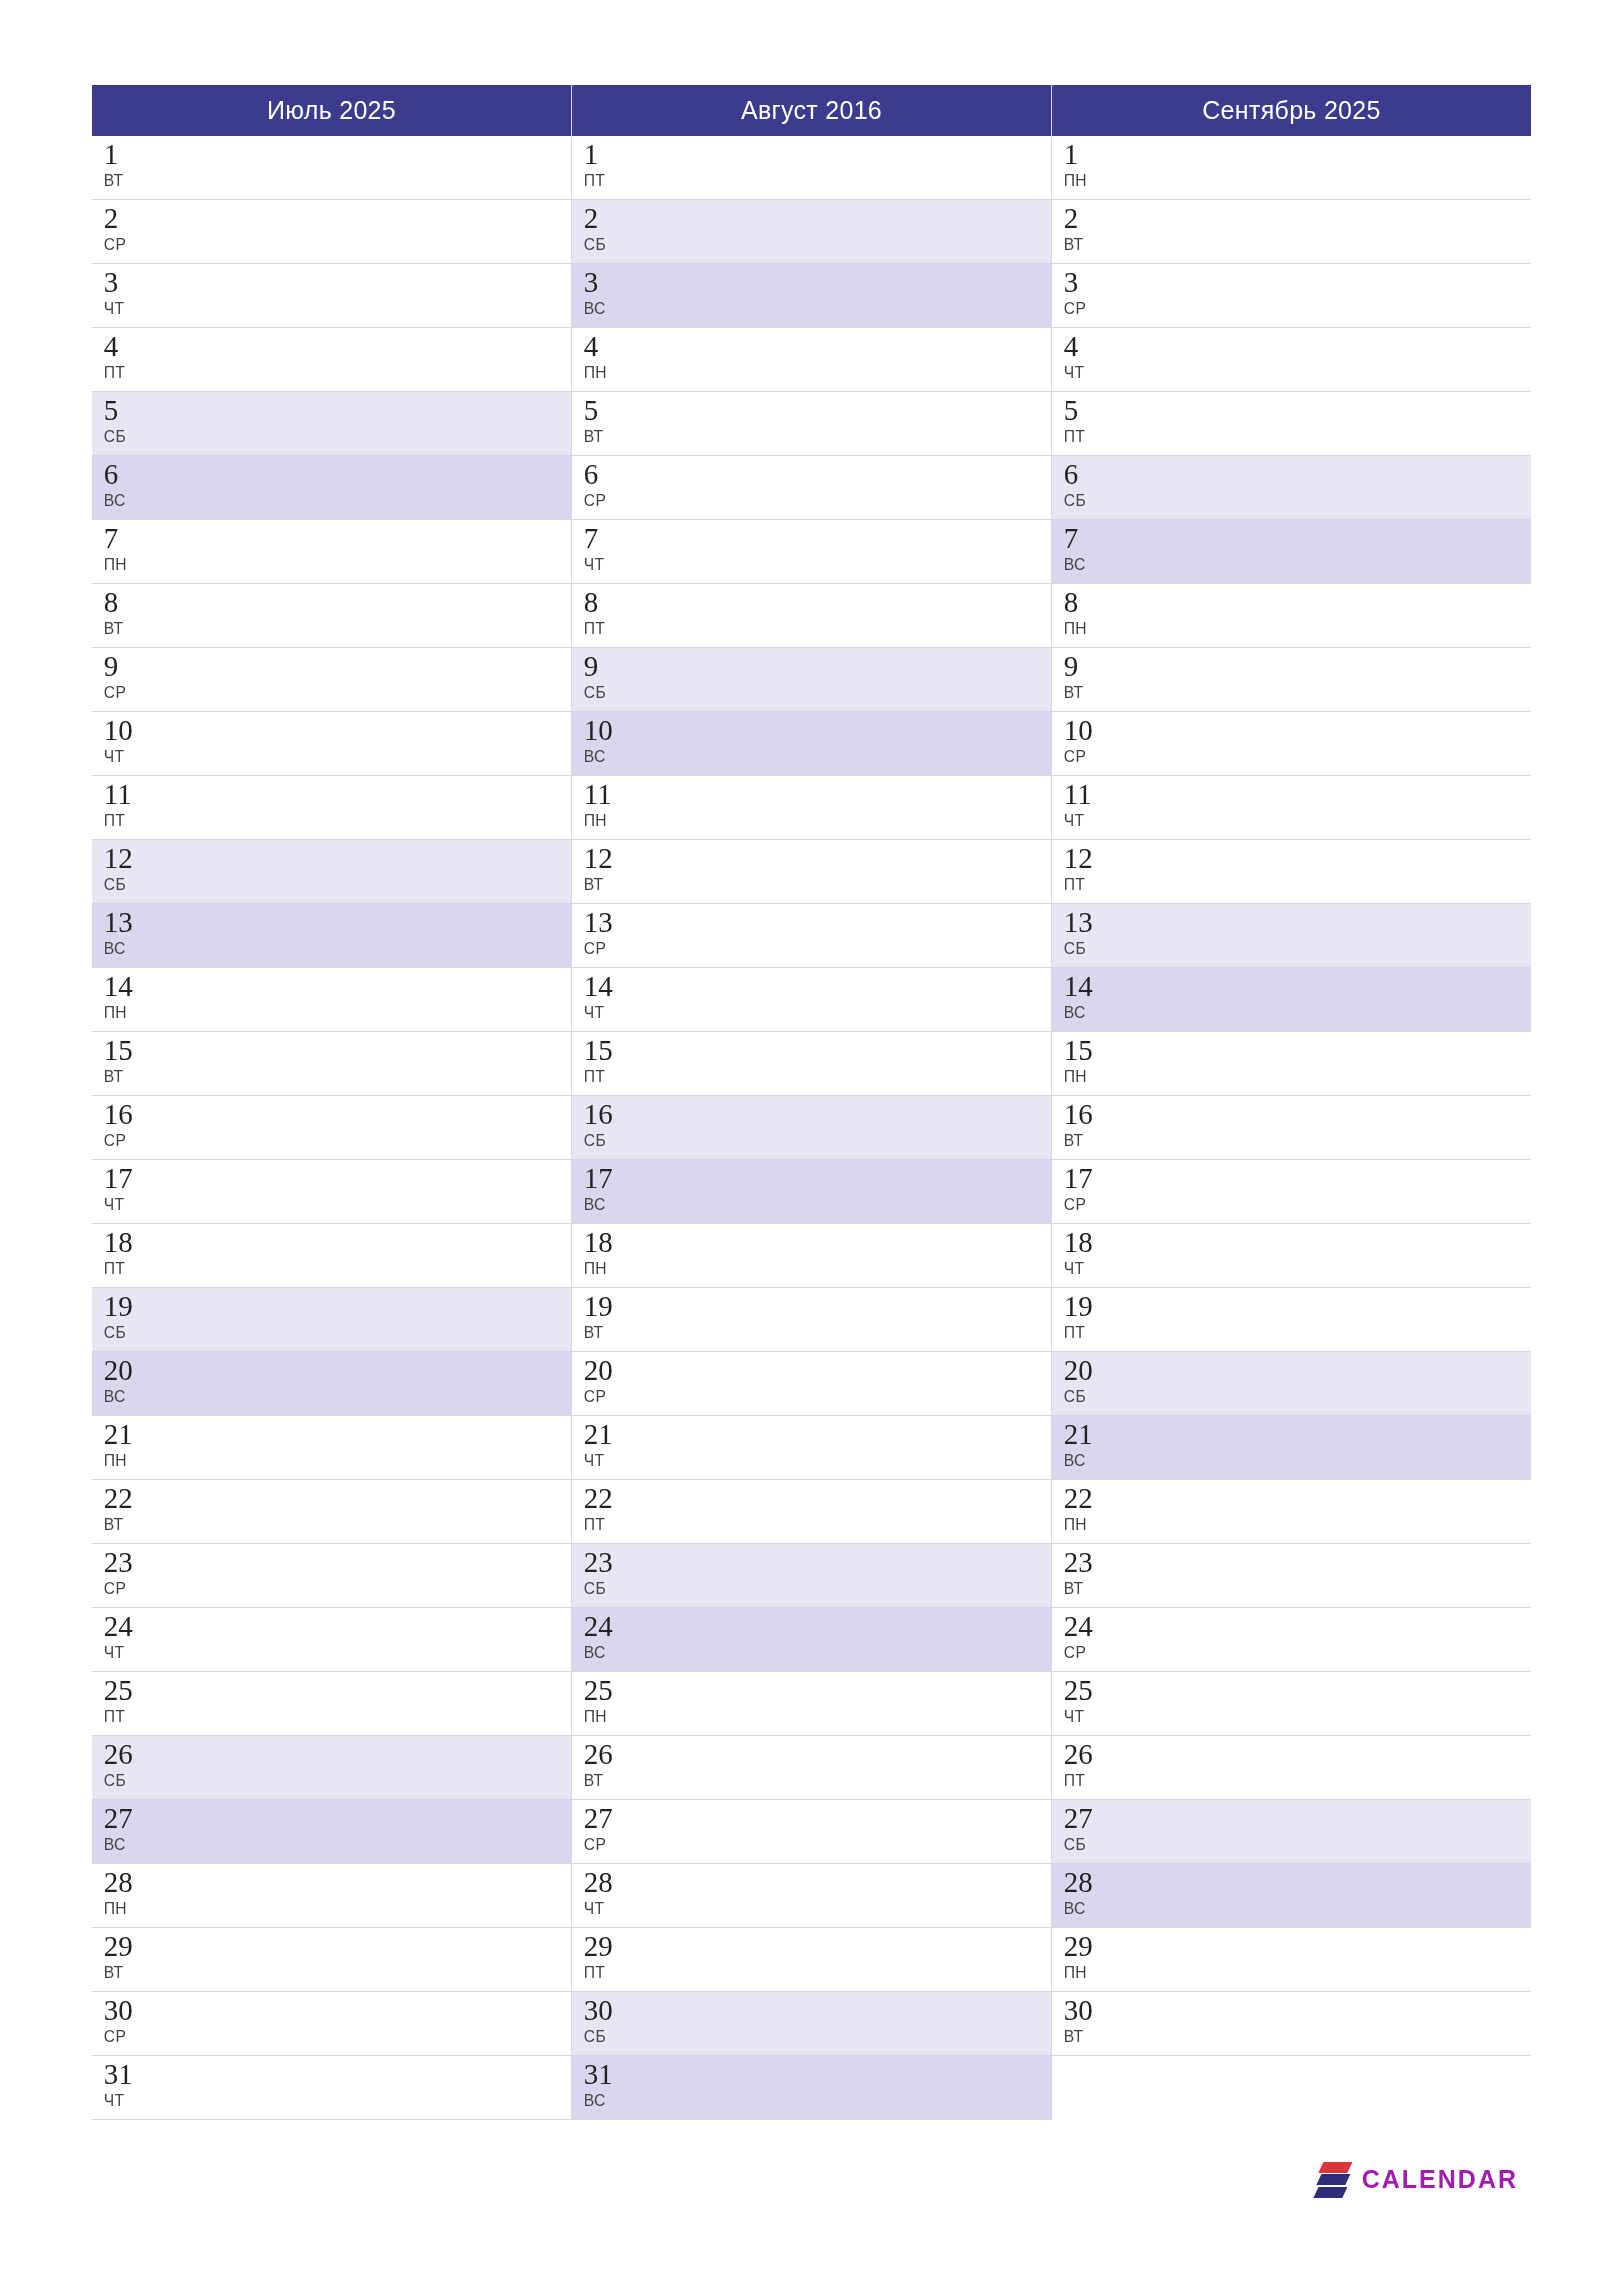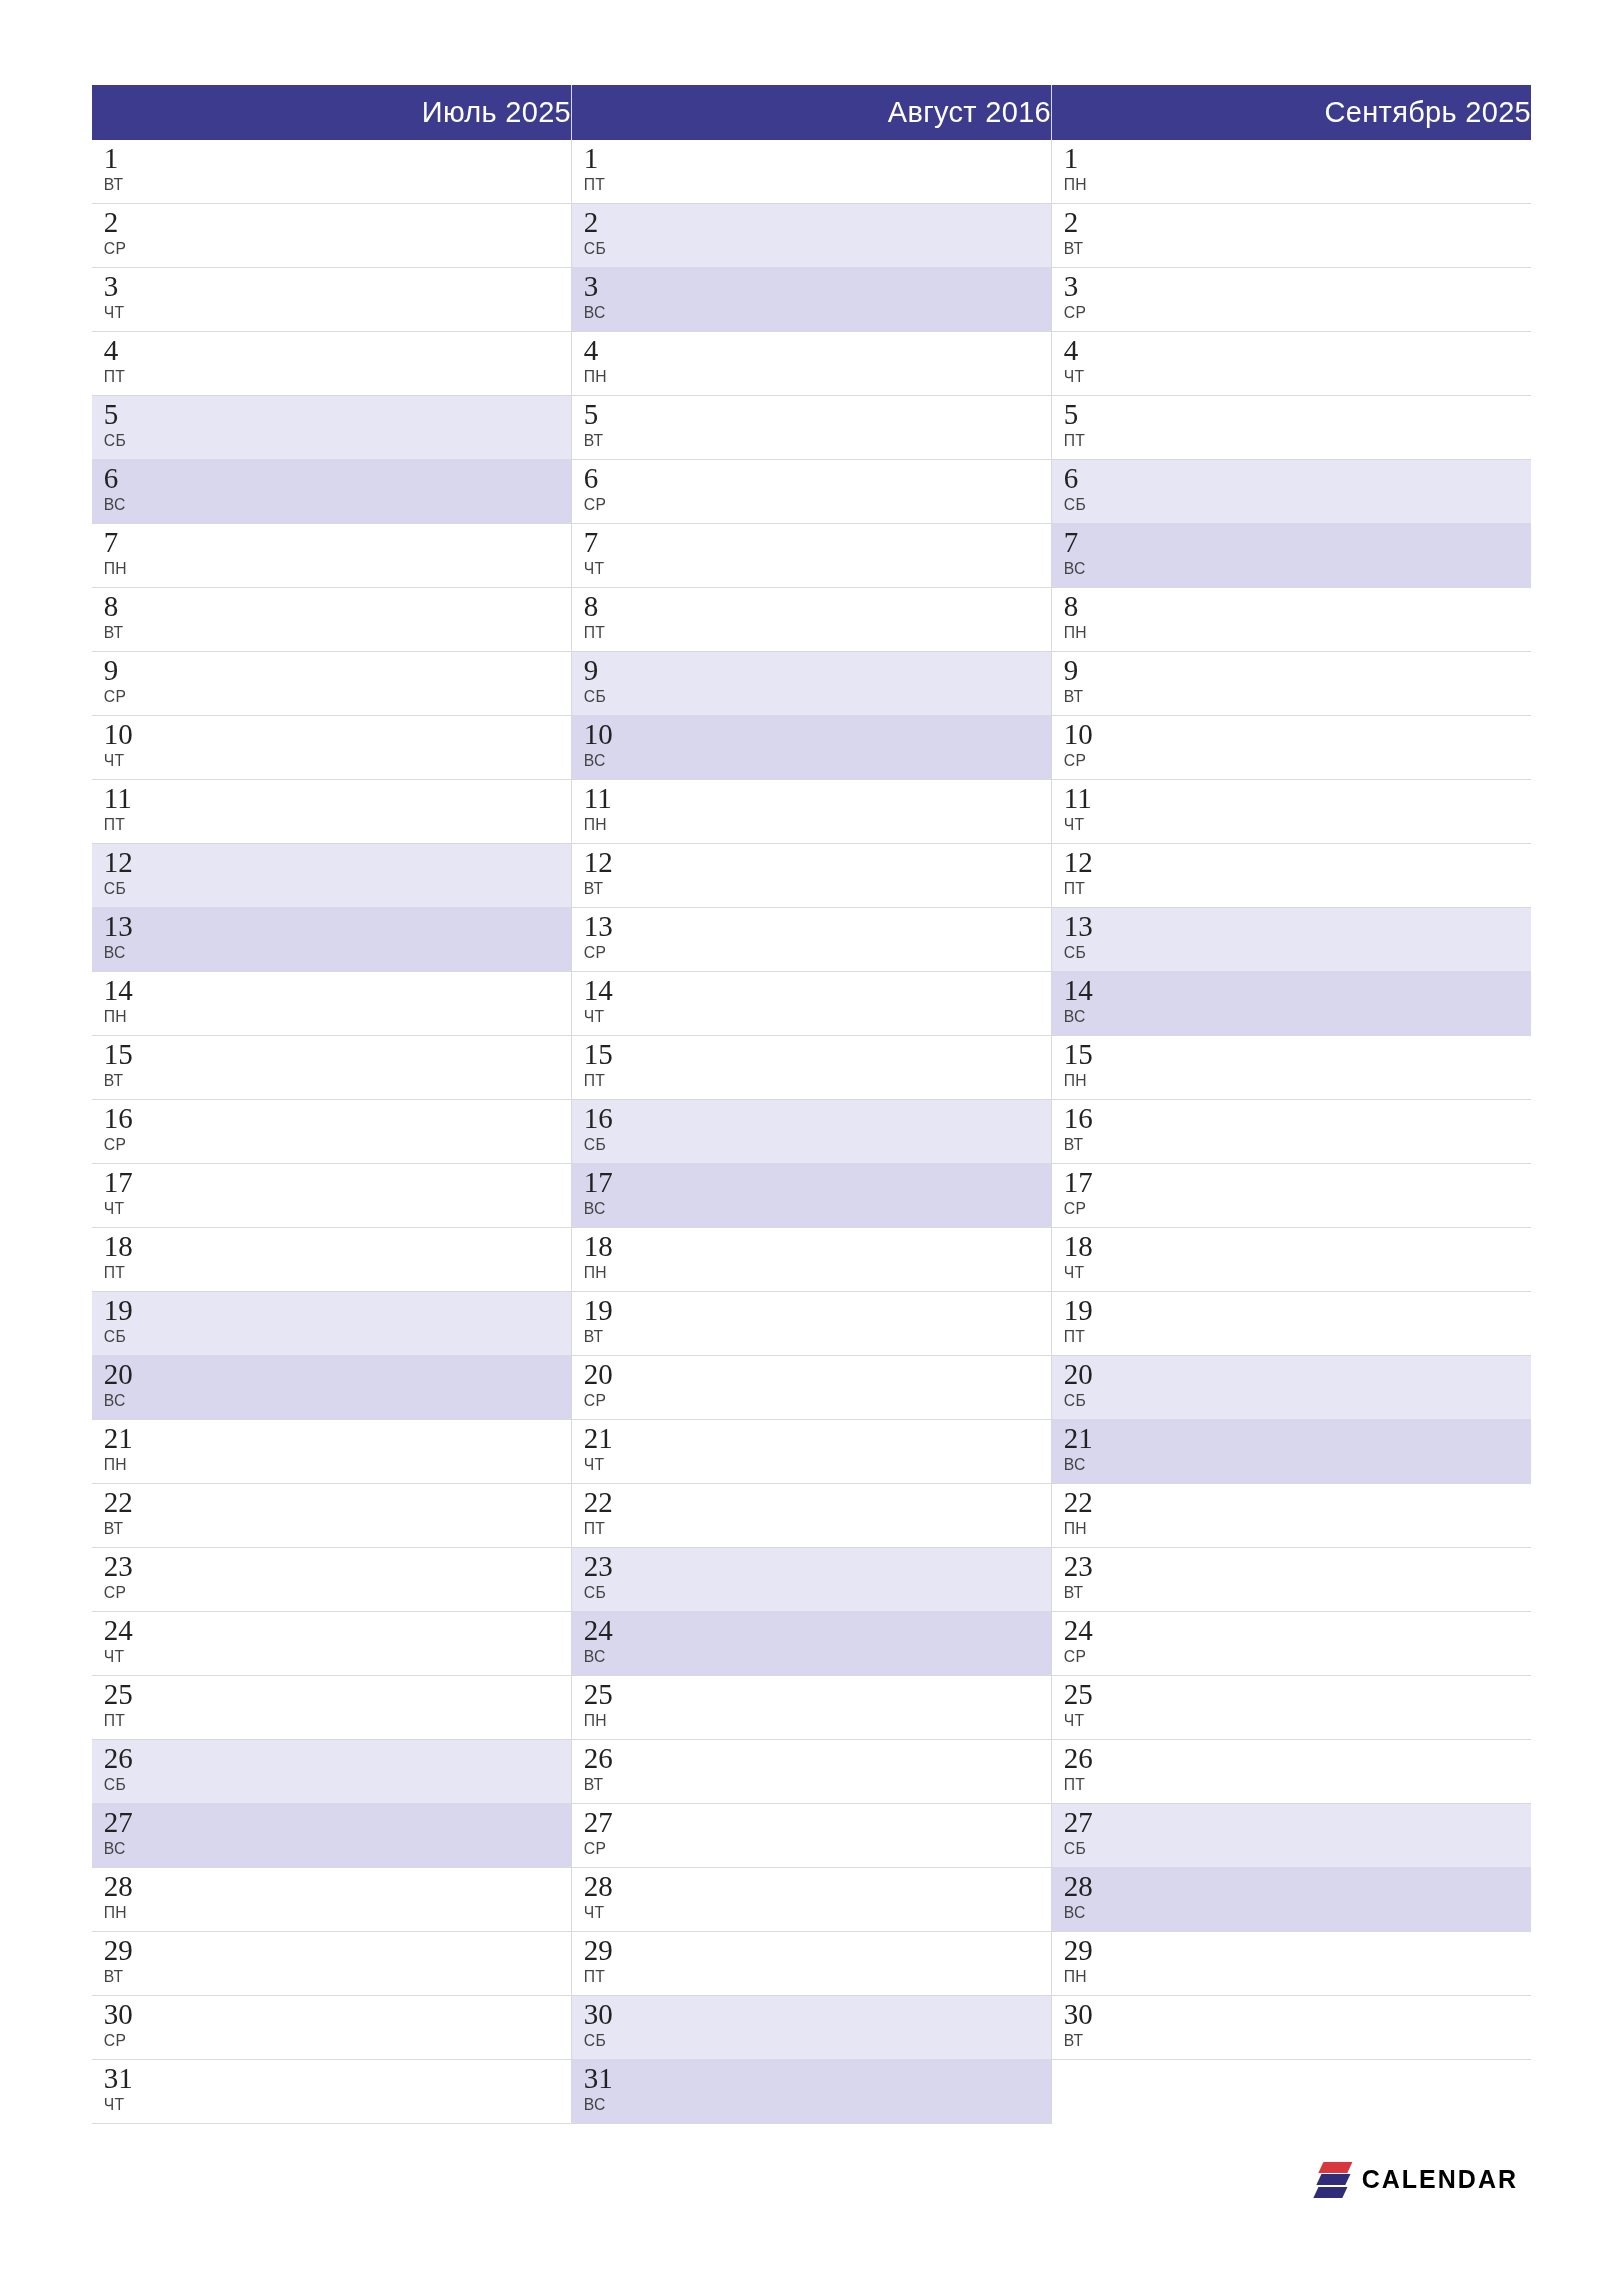--- a/index.html
+++ b/index.html
@@ -17,23 +17,23 @@
     width: 100%;
   }
   .month-col {
     flex: 1;
     border-right: 0.7px solid #d8d8e0;
   }
   .month-col:last-child { border-right: none; }
   .month-header {
     background: #3d3b8e;
     color: #fff;
-    text-align: right;
+    text-align: center;
     font-family: Arial, Helvetica, sans-serif;
-    font-size: 29px;
+    font-size: 25px;
     font-weight: 400;
     padding: 10.5px 0 11.8px 0;
     letter-spacing: 0.3px;
   }
   .day-row {
     height: 64px;
     border-bottom: 0.7px solid #d8d8e0;
     padding: 3.9px 0 0 11.8px;
     position: relative;
   }
@@ -72,21 +72,21 @@
     transform: skewX(-25deg);
   }
   .logo-mark .b1 { top: 0; left: 6.5px; width: 29px; background: #d9363e; }
   .logo-mark .b2 { top: 12.4px; left: 3.9px; width: 29px; background: #2f2d7a; }
   .logo-mark .b3 { top: 25px; left: 1.3px; width: 29px; background: #2f2d7a; }
   .logo-text {
     font-family: Arial, Helvetica, sans-serif;
     font-weight: 900;
     font-size: 25px;
     letter-spacing: 2px;
-    color: #000000;
+    color: #a21caf;
   }
 </style>
 </head>
 <body>
 
 <div class="calendar" id="calendar-root">
     <div class="month-col">
       <div class="month-header">Июль 2025</div>
       <div class="day-row">
         <div class="day-num">1</div>

